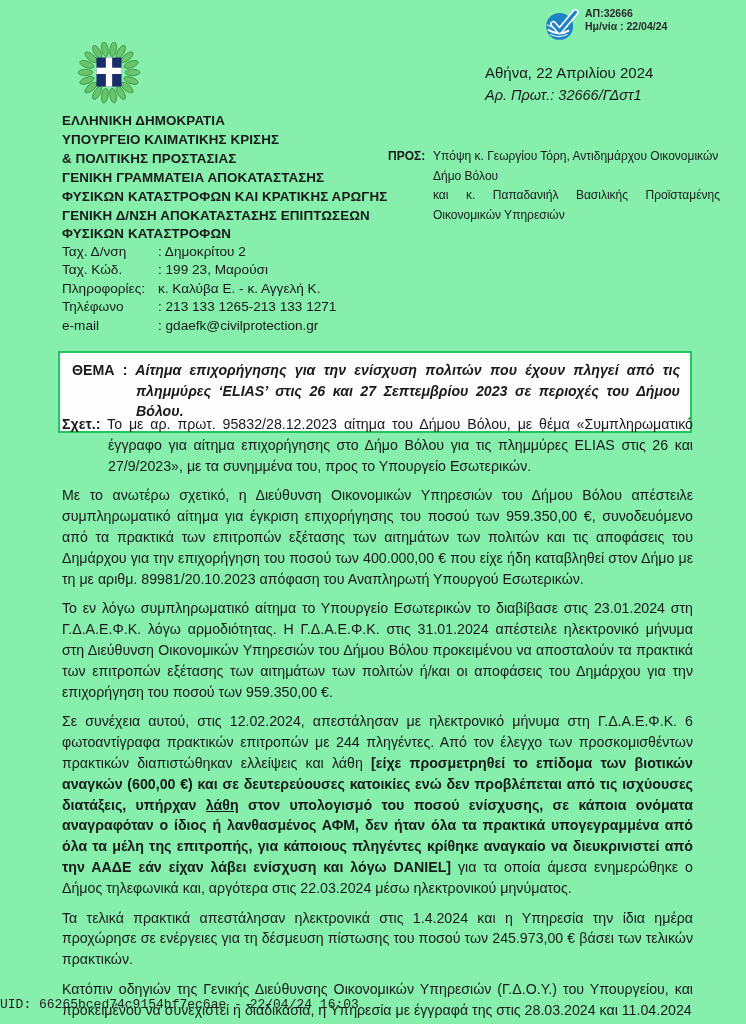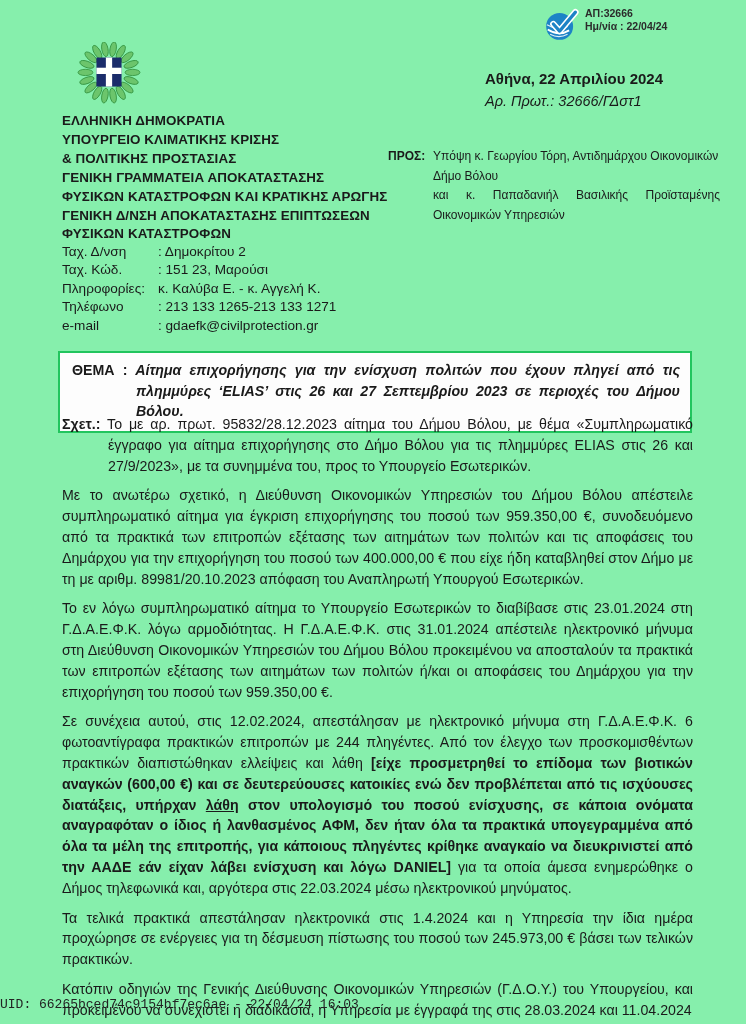--- a/index.html
+++ b/index.html
@@ -13,21 +13,21 @@
     overflow:hidden;
   }
   
   .stamp{position:absolute;left:543px;top:4px;display:flex;align-items:flex-start;}
   .stamp svg{display:block;}
   .stamp-text{margin-left:4px;font-weight:bold;font-size:10.5px;line-height:13px;color:#2b2b2b;padding-top:3px;}
   
   .emblem{position:absolute;left:58px;top:42px;}
   
   .date-block{position:absolute;left:485px;top:62px;width:230px;}
-  .city-date{font-weight:bold;font-size:15px;line-height:22px;margin-top:6px;}
+  .city-date{font-weight:normal;font-size:15px;line-height:22px;}
   .protocol{font-style:italic;font-size:14.5px;line-height:22px;}
   
   .agency{
     position:absolute;left:62px;top:112px;width:330px;
     font-weight:bold;font-size:13.4px;line-height:18.9px;
     white-space:pre-line;letter-spacing:.1px;
   }
   
   .recipient{position:absolute;left:388px;top:147px;width:332px;font-size:12px;line-height:19.6px;}
   .recipient-label{position:absolute;left:0;top:0;font-weight:bold;}
@@ -126,21 +126,21 @@
     </div>
   </div>
 
   <div class="contact">
     <div class="contact-row">
       <span>Ταχ. Δ/νση</span>
       <span>: Δημοκρίτου 2</span>
     </div>
     <div class="contact-row">
       <span>Ταχ. Κώδ.</span>
-      <span>: 151 23, Μαρούσι</span>
+      <span>: 199 23, Μαρούσι</span>
     </div>
     <div class="contact-row">
       <span>Πληροφορίες:</span>
       <span>κ. Καλύβα Ε. - κ. Αγγελή Κ.</span>
     </div>
     <div class="contact-row">
       <span>Τηλέφωνο</span>
       <span>: 213 133 1265-213 133 1271</span>
     </div>
     <div class="contact-row">

